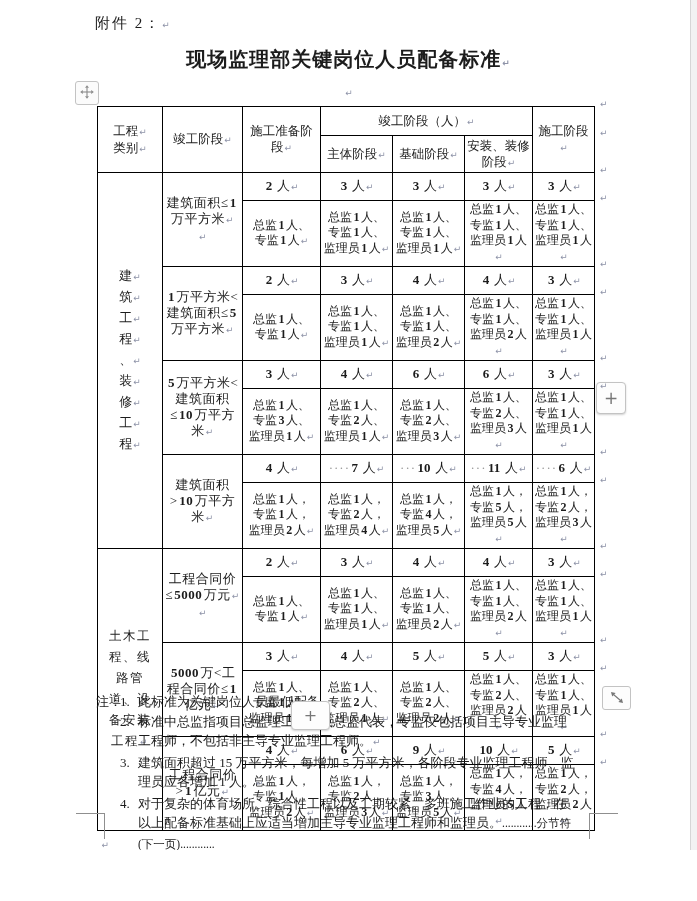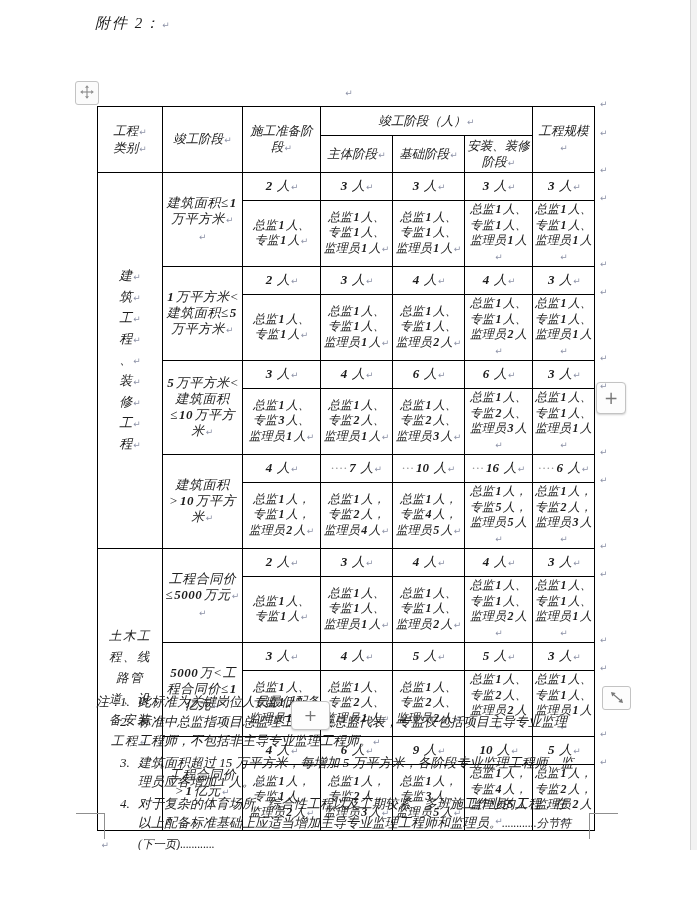--- a/index.html
+++ b/index.html
@@ -1,17 +1,17 @@
 <!DOCTYPE html>
 <html><head>
 <meta charset="utf-8">
 <style>
   html,body{margin:0;padding:0;background:#ffffff;}
   .page{position:relative;width:697px;height:850px;background:#ffffff;overflow:hidden;
-        font-family:"Liberation Serif","DejaVu Serif",serif;color:#1c1c1c;font-style:italic;}
+        font-family:"Liberation Serif","DejaVu Serif",serif;color:#1c1c1c;}
 
   .attachment{position:absolute;left:95px;top:14px;font-size:15px;letter-spacing:2px;}
   .doc-title{position:absolute;left:0;top:46px;width:100%;text-align:center;
              font-family:"Liberation Sans","DejaVu Sans",sans-serif;
              font-weight:bold;font-size:20px;letter-spacing:1px;}
   .center-mark{position:absolute;left:0;top:82px;width:100%;text-align:center;}
 
   
   .pmark{color:#8e93a8;font-size:9px;font-family:"DejaVu Sans",sans-serif;margin-left:1px;vertical-align:baseline;}
   .row-end{position:absolute;left:599px;}
@@ -63,20 +63,23 @@
 </style>
 </head>
 <body>
 
 <div class="page">
 
   <div class="attachment">
     <span>附件 2：</span><span class="pmark">↵</span>
   </div>
 
+  <div class="doc-title">
+    <span>现场监理部关键岗位人员配备标准</span><span class="pmark">↵</span>
+  </div>
 
   <div class="center-mark">
     <span class="pmark">↵</span>
   </div>
 
   <div class="float-btn move-handle">
     <span>
       <svg width="14" height="14" viewBox="0 0 14 14">
         <g stroke="#8a8a8a" stroke-width="1.1" fill="#8a8a8a">
           <line x1="7" y1="2.5" x2="7" y2="11.5"></line>
@@ -99,21 +102,21 @@
         <col style="width:72px">
         <col style="width:68px">
         <col style="width:62px">
     </colgroup>
     <thead>
       <tr class="h1">
         <th rowspan="2">工程<span class="pmark">↵</span><br>类别<span class="pmark">↵</span></th>
         <th rowspan="2"><span>竣工阶段</span><span class="pmark">↵</span></th>
         <th rowspan="2"><span>施工准备阶段</span><span class="pmark">↵</span></th>
         <th colspan="3"><span>竣工阶段（人）</span><span class="pmark">↵</span></th>
-        <th rowspan="2"><span>工程规模</span><span class="pmark">↵</span></th>
+        <th rowspan="2"><span>施工阶段</span><span class="pmark">↵</span></th>
       </tr>
       <tr class="h2">
         <th><span>主体阶段</span><span class="pmark">↵</span></th>
         <th><span>基础阶段</span><span class="pmark">↵</span></th>
         <th><span>安装、装修阶段</span><span class="pmark">↵</span></th>
       </tr>
     </thead>
     <tbody>
         <tr class="count-row">
           <td class="category-cell" rowspan="8">
@@ -161,21 +164,21 @@
           <td class="detail-cell">总监<b>1</b>人、<br>专监<b>2</b>人、<br>监理员<b>1</b>人<span class="pmark">↵</span></td>
           <td class="detail-cell">总监<b>1</b>人、<br>专监<b>2</b>人、<br>监理员<b>3</b>人<span class="pmark">↵</span></td>
           <td class="detail-cell">总监<b>1</b>人、<br>专监<b>2</b>人、<br>监理员<b>3</b>人<span class="pmark">↵</span></td>
           <td class="detail-cell">总监<b>1</b>人、<br>专监<b>1</b>人、<br>监理员<b>1</b>人<span class="pmark">↵</span></td>
         </tr>
         <tr class="count-row">
           <td class="scale-cell" rowspan="2">建筑面积&gt;<b>10</b>万平方米<span class="pmark">↵</span></td>
           <td class="count-cell"><b>4</b> 人<span class="pmark">↵</span></td>
           <td class="count-cell"><span class="space-dots">····</span><b>7</b> 人<span class="pmark">↵</span></td>
           <td class="count-cell"><span class="space-dots">···</span><b>10</b> 人<span class="pmark">↵</span></td>
-          <td class="count-cell"><span class="space-dots">···</span><b>16</b> 人<span class="pmark">↵</span></td>
+          <td class="count-cell"><span class="space-dots">···</span><b>11</b> 人<span class="pmark">↵</span></td>
           <td class="count-cell"><span class="space-dots">····</span><b>6</b> 人<span class="pmark">↵</span></td>
         </tr>
         <tr class="detail-row">
           <td class="detail-cell">总监<b>1</b>人，<br>专监<b>1</b>人，<br>监理员<b>2</b>人<span class="pmark">↵</span></td>
           <td class="detail-cell">总监<b>1</b>人，<br>专监<b>2</b>人，<br>监理员<b>4</b>人<span class="pmark">↵</span></td>
           <td class="detail-cell">总监<b>1</b>人，<br>专监<b>4</b>人，<br>监理员<b>5</b>人<span class="pmark">↵</span></td>
           <td class="detail-cell">总监<b>1</b>人，<br>专监<b>5</b>人，<br>监理员<b>5</b>人<span class="pmark">↵</span></td>
           <td class="detail-cell">总监<b>1</b>人，<br>专监<b>2</b>人，<br>监理员<b>3</b>人<span class="pmark">↵</span></td>
         </tr>
         <tr class="count-row">

